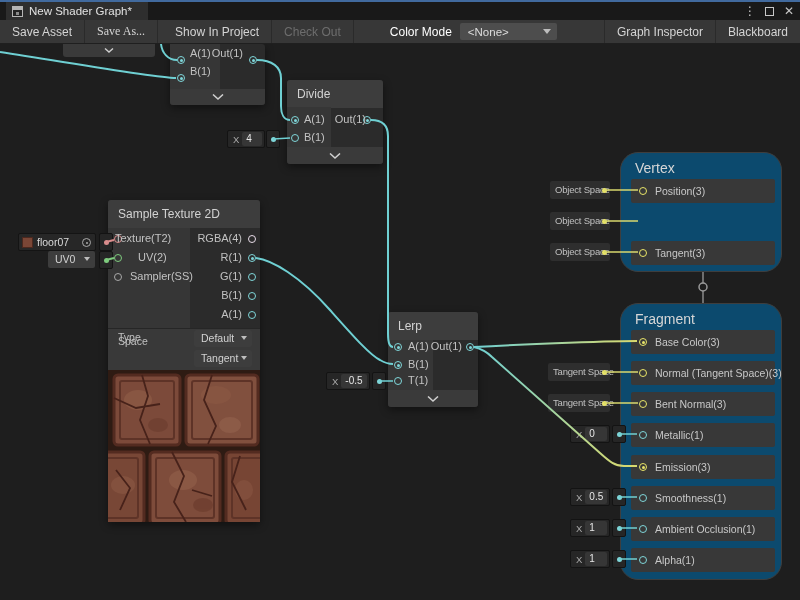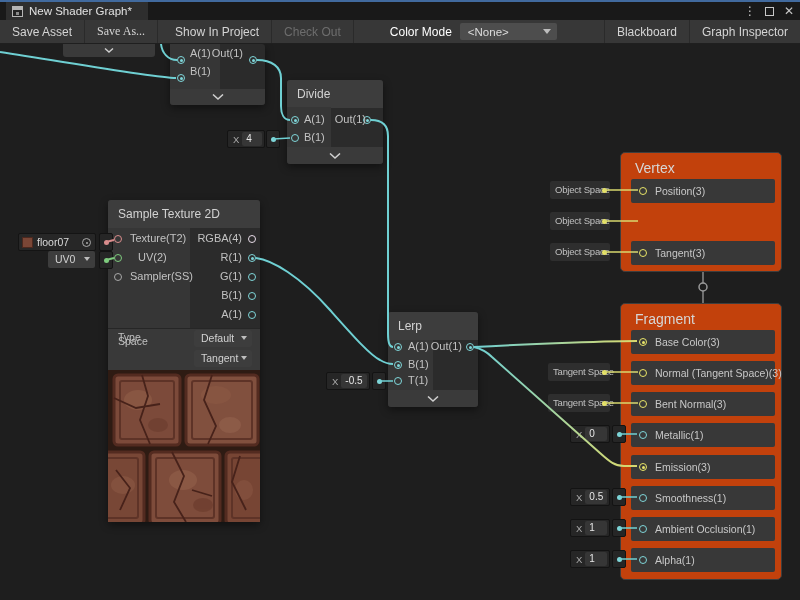--- a/index.html
+++ b/index.html
@@ -42,21 +42,21 @@
   .ntitle { height:28px; line-height:28px; padding-left:10px; background:#3d3d3d;
     color:#d2d2d2; font-size:12px; border-radius:3px 3px 0 0; white-space:nowrap; }
   .incol { position:absolute; background:#363636; }
   .nfooter { position:absolute; left:0; right:0; bottom:0; height:16px; background:#3a3a3a;
     border-radius:0 0 3px 3px; display:flex; align-items:center; justify-content:center; }
   .port { position:absolute; width:8px; height:8px; border-radius:50%; border:1px solid var(--c,#7fd6d9); background:transparent; }
   .port.on::after { content:''; position:absolute; left:1.5px; top:1.5px; width:3px; height:3px; border-radius:50%; background:var(--c,#7fd6d9); }
   .plabel { position:absolute; font-size:11px; color:#c2c2c2; white-space:nowrap; }
 
   
-  .block { position:absolute; background:#c2410c; border:1px solid #3e3e3e; border-radius:5px; z-index:10; }
+  .block { position:absolute; background:#0c4a6e; border:1px solid #3e3e3e; border-radius:18px; z-index:10; }
   .btitle { position:absolute; left:14px; top:7px; font-size:14px; color:#d6d6d6; }
   .brow { position:absolute; left:10px; width:144px; height:24px; background:#383838; border-radius:2px; }
   .brow .port { left:8px; top:8px; }
   .brow .blab { position:absolute; left:24px; top:0; line-height:24px; font-size:10.5px; color:#c8c8c8; white-space:nowrap; }
 
   
   .spacebox { position:absolute; height:18px; background:#2e2e2e; border-radius:2px; z-index:10;
     font-size:9.5px; color:#c0c0c0; line-height:18px; padding-left:5px; letter-spacing:-.2px; white-space:nowrap; }
   .spacebox .dot { position:absolute; right:3px; top:6.5px; }
   .dot { width:5px; height:5px; border-radius:50%; display:block; }
@@ -105,22 +105,22 @@
   <div class="tbtn">Save Asset</div>
   <div class="tbtn gap">Save As...</div>
   <div class="tbtn">Show In Project</div>
   <div class="tbtn disabled">Check Out</div>
   <div class="tlabel">Color Mode</div>
   <div class="tdrop">
     <span>&lt;None&gt;</span>
     <span class="arr"></span>
   </div>
   <div class="rgroup">
+    <div class="tbtn">Graph Inspector</div>
     <div class="tbtn">Blackboard</div>
-    <div class="tbtn">Graph Inspector</div>
   </div>
 </div>
 
 <div class="canvas"></div>
 
 <div class="stubnode">
   <svg class="chev" width="10" height="5" viewBox="0 0 10 5">
       <polyline points="1,0.5 5,4 9,0.5" fill="none" stroke="#cfcfcf" stroke-width="1.4"></polyline>
     </svg>
 </div>
@@ -161,21 +161,21 @@
   <span class="xv">4</span>
 </div>
 <div class="stub" style="left:266px; top:130px;">
   <span class="dot" style="background:var(--p_vec1);"></span>
 </div>
 
 <div class="node" style="left:108px; top:200px; width:152px; height:322px;">
   <div class="ntitle">Sample Texture 2D</div>
   <div class="incol" style="left:0; top:28px; width:82px; height:102px;"></div>
   <span class="port" style="--c:var(--p_tex); left:6px; top:35px;"></span>
-  <span class="plabel" style="left:22px; top:32px;text-align:right;">Texture(T2)</span>
+  <span class="plabel" style="left:7px; top:32px;text-align:right;">Texture(T2)</span>
   <span class="port" style="--c:var(--p_vec2); left:6px; top:54px;"></span>
   <span class="plabel" style="left:30px; top:51px;">UV(2)</span>
   <span class="port" style="--c:var(--p_gray); left:6px; top:73px;"></span>
   <span class="plabel" style="left:22px; top:70px;">Sampler(SS)</span>
 
   <span class="port" style="--c:var(--p_vec4); left:140px; top:35px;"></span>
   <span class="plabel" style="right:18px; top:32px;">RGBA(4)</span>
   <span class="port on" style="--c:var(--p_vec1); left:140px; top:54px;"></span>
   <span class="plabel" style="right:18px; top:51px;">R(1)</span>
   <span class="port" style="--c:var(--p_vec1); left:140px; top:73px;"></span>

